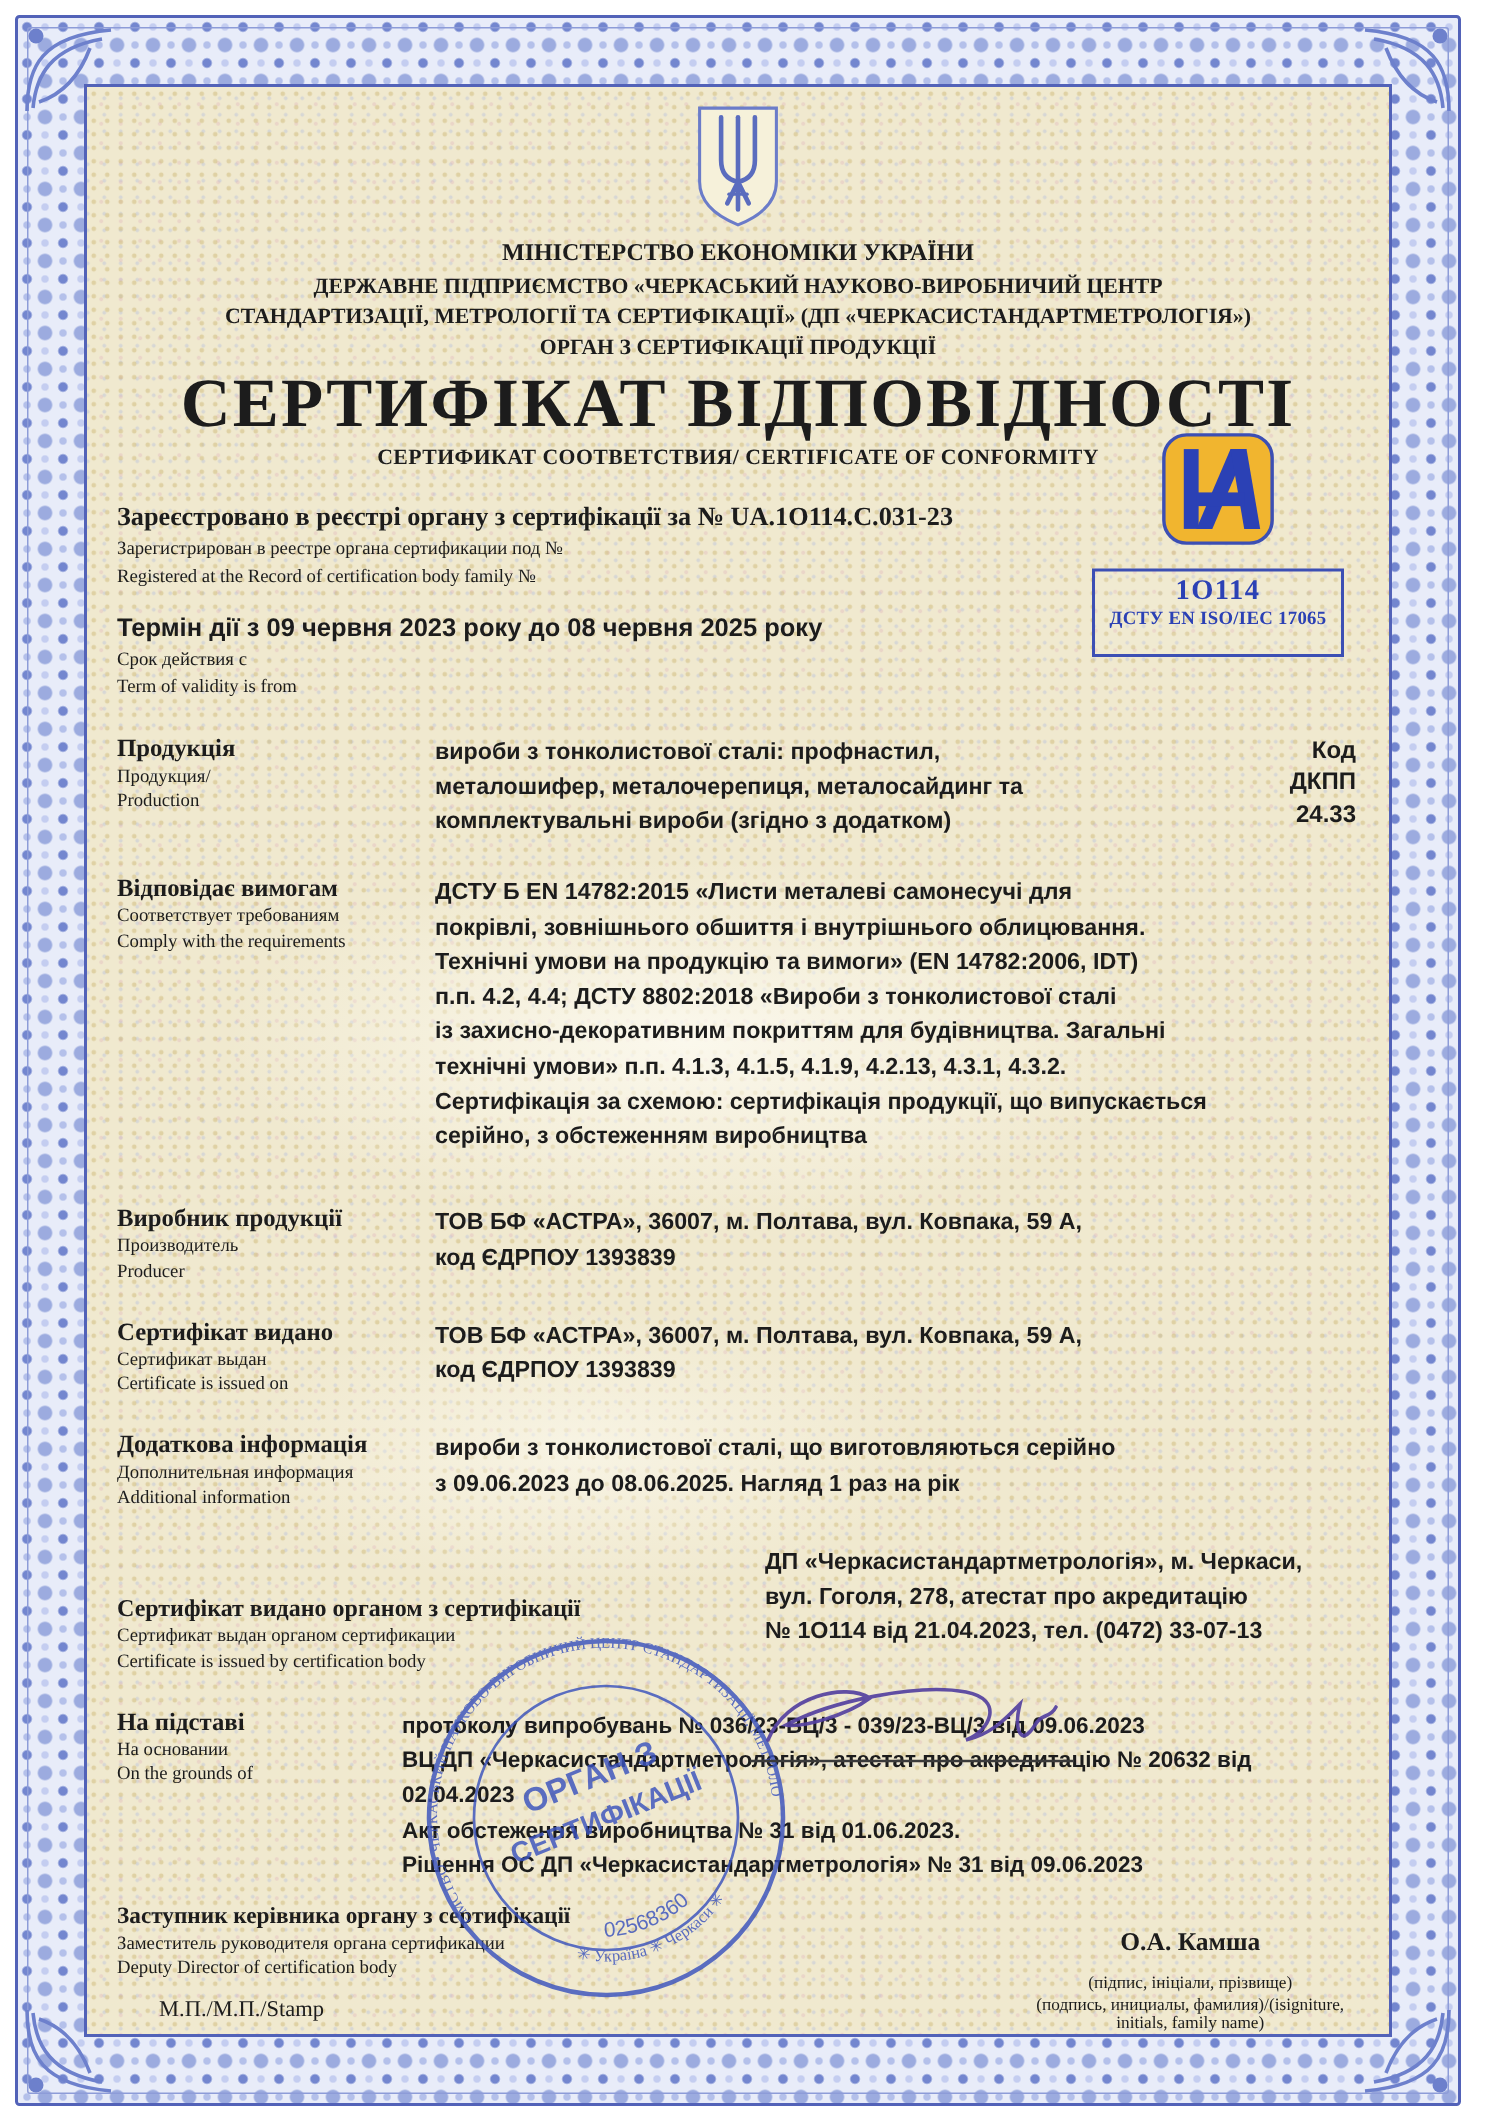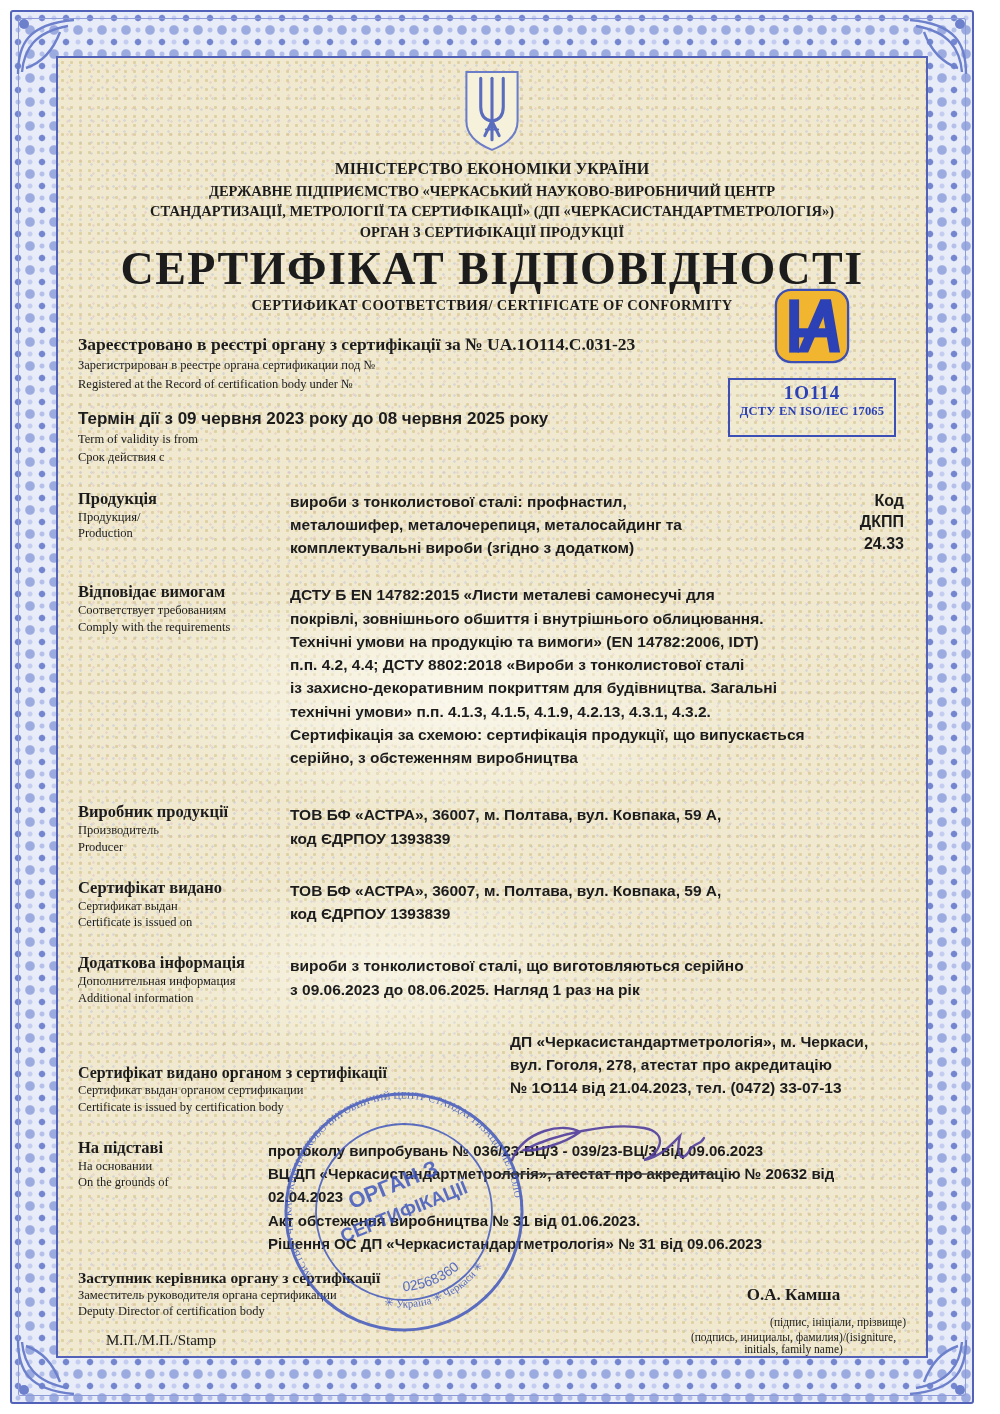--- a/index.html
+++ b/index.html
@@ -79,21 +79,21 @@
 
   
   .sig-row{display:flex;margin-top:14px;}
   .sig-left{width:352px;flex:none;}
   .sig-left .uk{font-weight:bold;font-size:15.5px;}
   .sig-left .ru,.sig-left .en{font-size:12.5px;line-height:1.3;}
   .mp{margin:12px 0 0 28px;font-size:15px;}
   .sig-mid{width:235px;flex:none;position:relative;height:70px;}
   .sig-right{flex:1;padding-left:16px;}
   .sig-right .name{font-weight:bold;font-size:17px;margin-top:16px;text-align:center;}
-  .sig-right .cap{font-size:11.5px;line-height:1.35;text-align:right;margin-top:10px;}
+  .sig-right .cap{font-size:11.5px;line-height:1.35;text-align:center;margin-top:10px;}
   .sig-right .cap2{font-size:11.5px;text-align:center;}
 
   
   .stamp-svg{position:absolute;left:248px;top:1062px;width:312px;height:300px;opacity:.82;pointer-events:none;}
   .scrawl-svg{position:absolute;left:494px;top:1116px;width:232px;height:80px;pointer-events:none;}
 </style>
 </head>
 <body>
 
 <div class="page">
@@ -143,27 +143,27 @@
           <div class="l3">СТАНДАРТИЗАЦІЇ, МЕТРОЛОГІЇ ТА СЕРТИФІКАЦІЇ» (ДП «ЧЕРКАСИСТАНДАРТМЕТРОЛОГІЯ»)</div>
           <div class="l4">ОРГАН З СЕРТИФІКАЦІЇ ПРОДУКЦІЇ</div>
         </div>
 
         <div class="title">СЕРТИФІКАТ ВІДПОВІДНОСТІ</div>
         <div class="subtitle">СЕРТИФИКАТ СООТВЕТСТВИЯ/ CERTIFICATE OF CONFORMITY</div>
 
         <div class="reg">
           <div class="main">Зареєстровано в реєстрі органу з сертифікації за № UA.1О114.С.031-23</div>
           <div class="small">Зарегистрирован в реестре органа сертификации под №</div>
-          <div class="small">Registered at the Record of certification body under №</div>
+          <div class="small">Registered at the Record of certification body family №</div>
         </div>
 
         <div class="validity">
           <div class="main">Термін дії з 09 червня 2023 року  до  08 червня 2025 року</div>
+          <div class="small">Срок действия с</div>
           <div class="small">Term of validity is from</div>
-          <div class="small">Срок действия с</div>
         </div>
 
         <div class="row">
           <div class="lbl">
             <div class="uk">Продукція</div>
             <div class="ru">Продукция/</div>
             <div class="en">Production</div>
           </div>
           <div class="val">вироби з тонколистової сталі: профнастил,
 металошифер, металочерепиця, металосайдинг та

